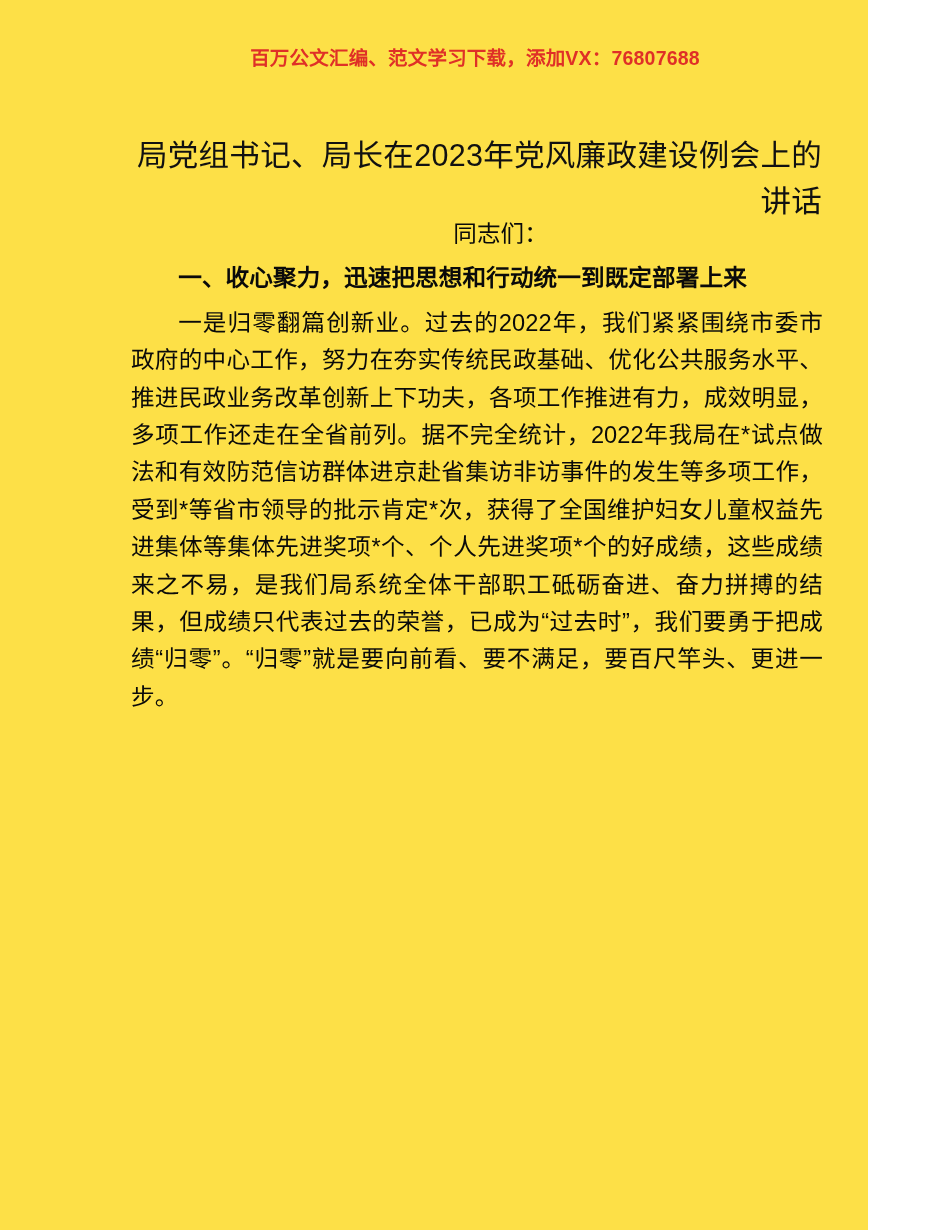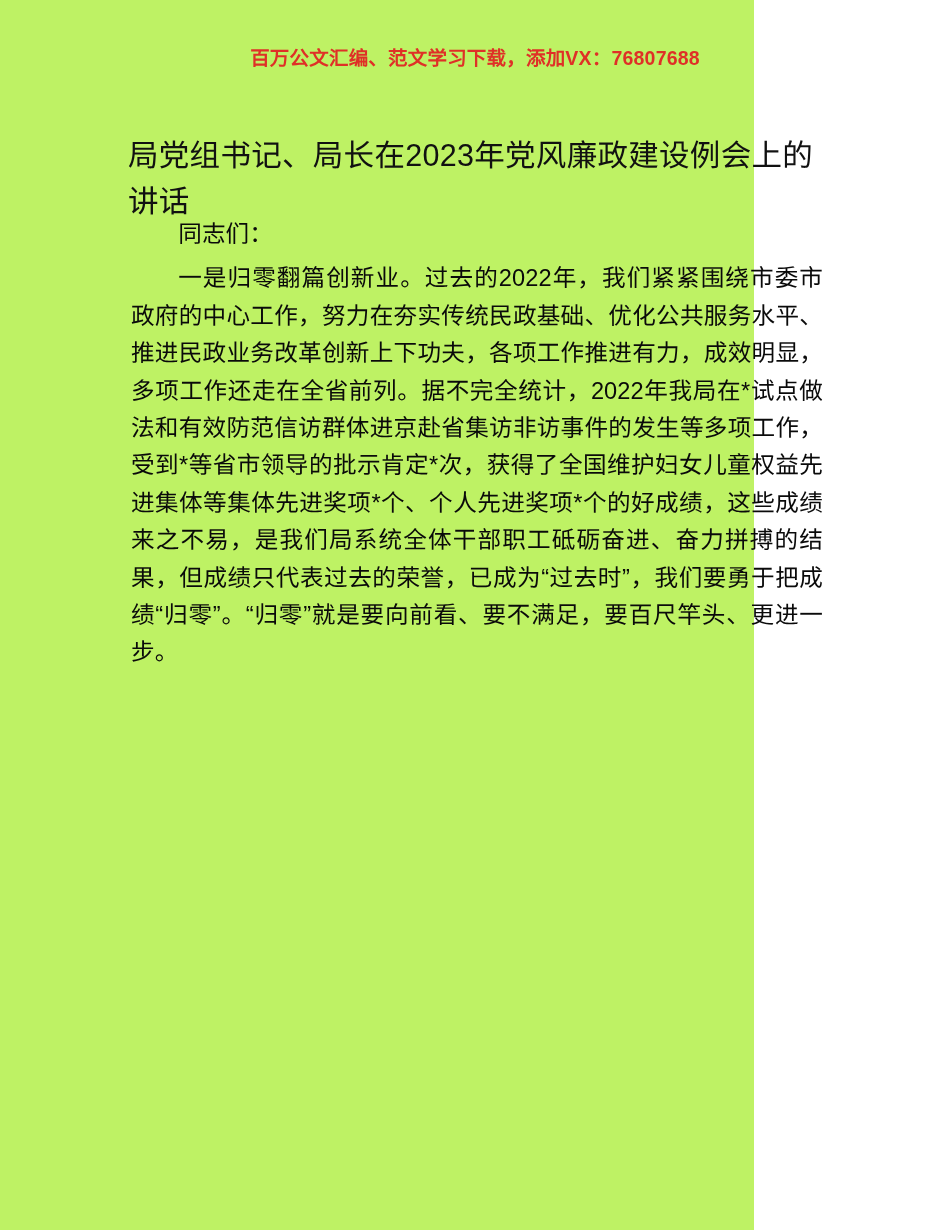--- a/index.html
+++ b/index.html
@@ -11,23 +11,23 @@
   body {
     width: 950px;
     height: 1230px;
     font-family: "Liberation Sans", "DejaVu Sans", sans-serif;
     color: #000000;
     overflow: hidden;
   }
 
   .page {
     position: relative;
-    width: 754px;
+    width: 868px;
     height: 1230px;
-    background: #bef264;
+    background: #fde047;
     box-sizing: border-box;
   }
 
   
   .promo-header {
     position: absolute;
     top: 46px;
     left: 0;
     width: 950px;
     text-align: center;
@@ -38,21 +38,21 @@
     line-height: 1.3;
     white-space: nowrap;
   }
 
   
   .doc-title {
     position: absolute;
     top: 112px;
     left: 128px;
     width: 694px;
-    text-align: left;
+    text-align: right;
     font-size: 30.5px;
     font-weight: 500;
     line-height: 46px;
     letter-spacing: 0.3px;
     color: #111111;
   }
 
   
   .doc-body {
     position: absolute;
@@ -67,21 +67,21 @@
     text-align: justify;
     text-justify: inter-ideograph;
     text-indent: 2em;
     margin: 0 0 0.5px 0;
     letter-spacing: 0.1px;
     color: #0a0a0a;
     word-break: break-all;
   }
 
   .para.salutation {
-    text-align: left;
+    text-align: center;
     margin-bottom: 7px;
   }
 
   .para.heading {
     font-weight: bold;
     text-align: left;
     margin-top: 7px;
     margin-bottom: 7px;
   }
 
@@ -93,17 +93,18 @@
 <div class="page">
 
   <div class="promo-header">百万公文汇编、范文学习下载，添加VX：76807688</div>
 
   <h1 class="doc-title">局党组书记、局长在2023年党风廉政建设例会上的讲话</h1>
 
   <div class="doc-body">
     <p class="para salutation">同志们：</p>
 
 
+    <p class="para heading">一、收心聚力，迅速把思想和行动统一到既定部署上来</p>
 
     <p class="para">一是归零翻篇创新业。过去的2022年，我们紧紧围绕市委市政府的中心工作，努力在夯实传统民政基础、优化公共服务水平、推进民政业务改革创新上下功夫，各项工作推进有力，成效明显，多项工作还走在全省前列。据不完全统计，2022年我局在*试点做法和有效防范信访群体进京赴省集访非访事件的发生等多项工作，受到*等省市领导的批示肯定*次，获得了全国维护妇女儿童权益先进集体等集体先进奖项*个、个人先进奖项*个的好成绩，这些成绩来之不易，是我们局系统全体干部职工砥砺奋进、奋力拼搏的结果，但成绩只代表过去的荣誉，已成为“过去时”，我们要勇于把成绩“归零”。“归零”就是要向前看、要不满足，要百尺竿头、更进一步。</p>
   </div>
 
 </div>
 
 </body></html>

